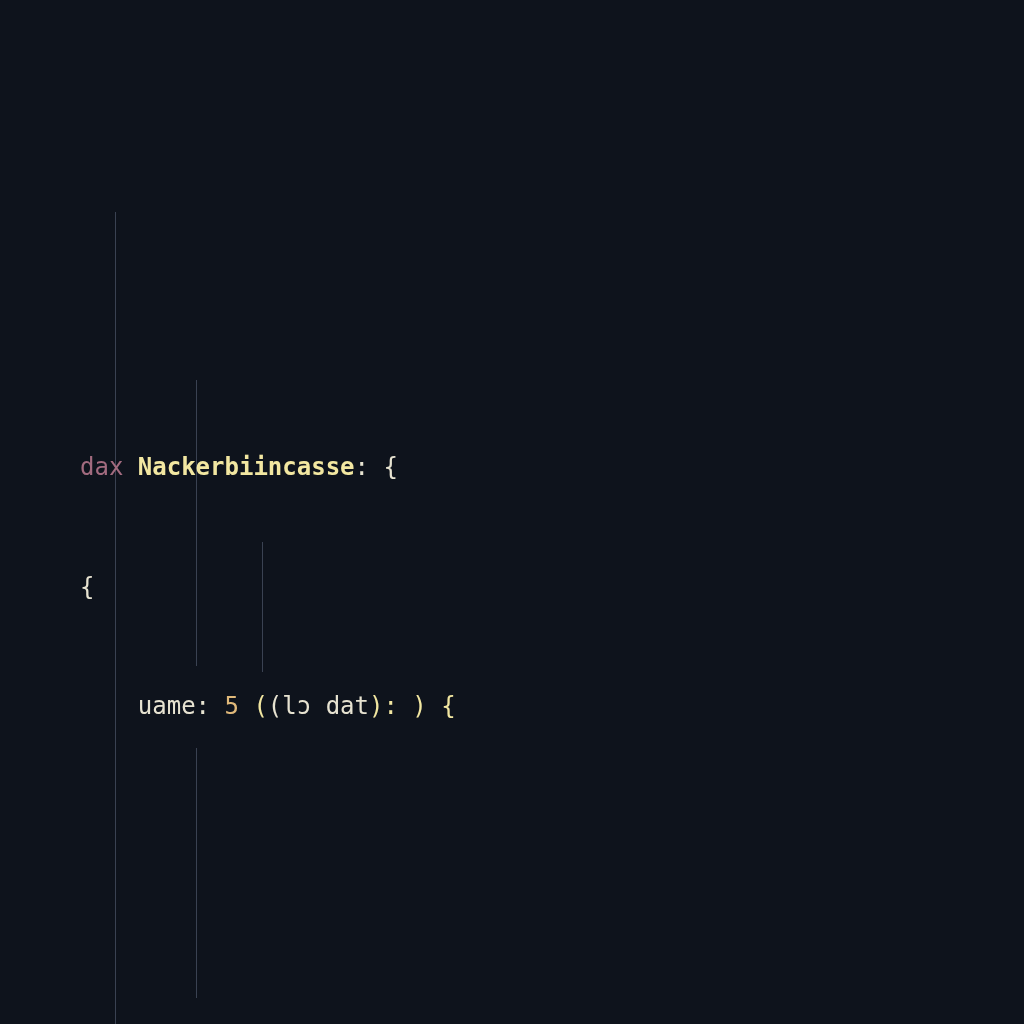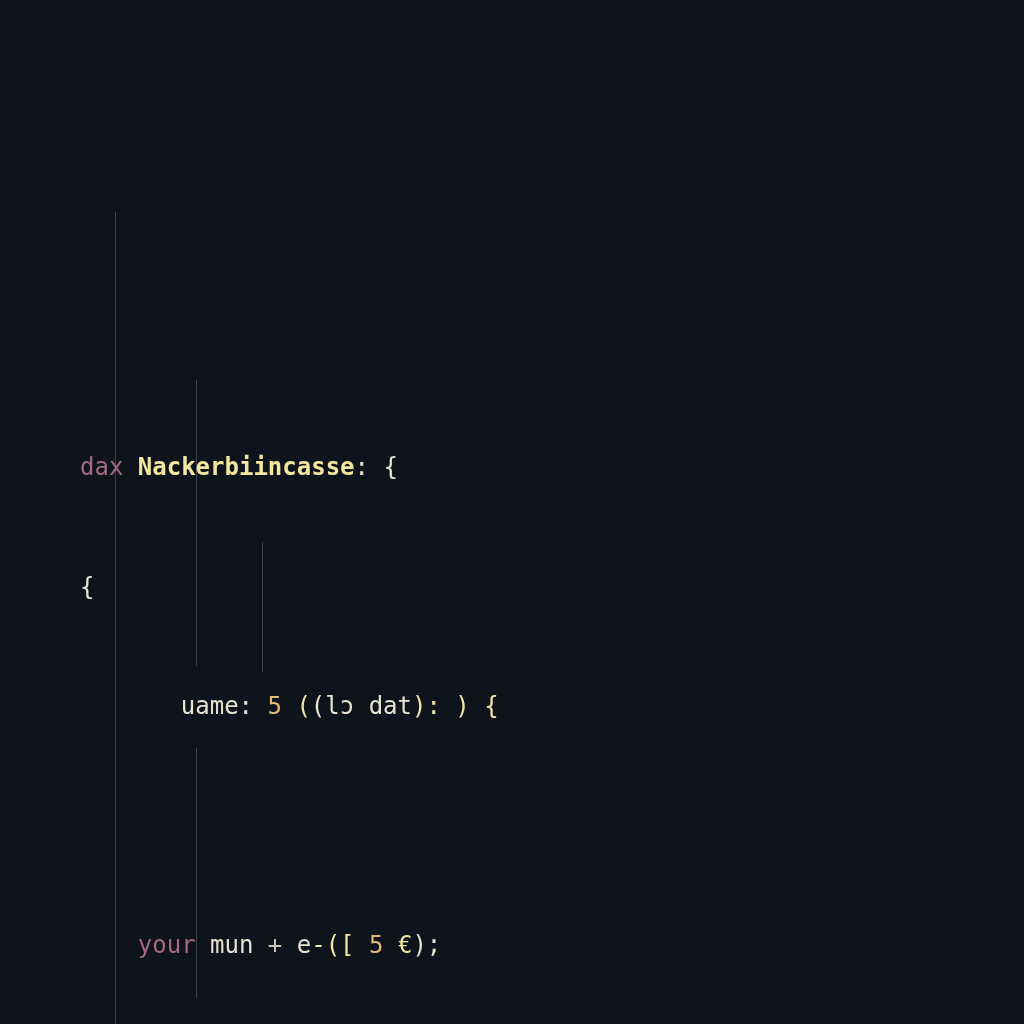--- a/index.html
+++ b/index.html
@@ -20,21 +20,21 @@
   }
   .line { position: relative; }
   
   .kw  { color: #a26b7f; margin-top: 22px; }       
   .id  { color: #e7e3d1; }       
   .num { color: #e0b97a; }       
   .fn  { color: #f2e7a1; font-weight: bold; }       
   .pn  { color: #e7e3d1; }       
   .op  { color: #c9c6b8; }
   .par { color: #f2e7a1; }
-  .lbl { color: #e7e3d1; margin-left: 43px; }
+  .lbl { color: #e7e3d1; }
 
   .code-block { position: relative; }
   
   .g1 { left: 35px; top: 42px; height: 828px; position:absolute; width:1px; background:#3a4252; }
   .g2 { left: 116px; top: 210px; height: 286px; position:absolute; width:1px; background:#3a4252; }
   .g3 { left: 182px; top: 372px; height: 130px; position:absolute; width:1px; background:#3a4252; }
   .g4 { left: 116px; top: 578px; height: 250px; position:absolute; width:1px; background:#3a4252; }
 </style>
 </head>
 <body>
@@ -43,21 +43,20 @@
   <div class="code-block">
     <div class="g1"></div>
     <div class="g2"></div>
     <div class="g3"></div>
     <div class="g4"></div>
 
     <div class="line"><span class="kw">dax</span> <span class="fn">Nackerbiincasse</span><span class="pn">: {</span></div>
     <div class="line"><span class="pn">{</span></div>
     <div class="line">    <span class="lbl">uame:</span> <span class="num">5</span> <span class="par">(</span><span class="id">(l</span><span class="id">ɔ</span><span class="id"> dat</span><span class="par">): ) {</span></div>
     <div class="line"> </div>
-    <div class="line">    <span class="kw">your</span><span class="id"> mun </span><span class="op">+</span><span class="id"> e</span><span class="par">-([</span><span class="num"> 5 </span><span class="par">€</span><span class="pn">);</span></div>
     
     
     
     
     
     
     
     
     
     

